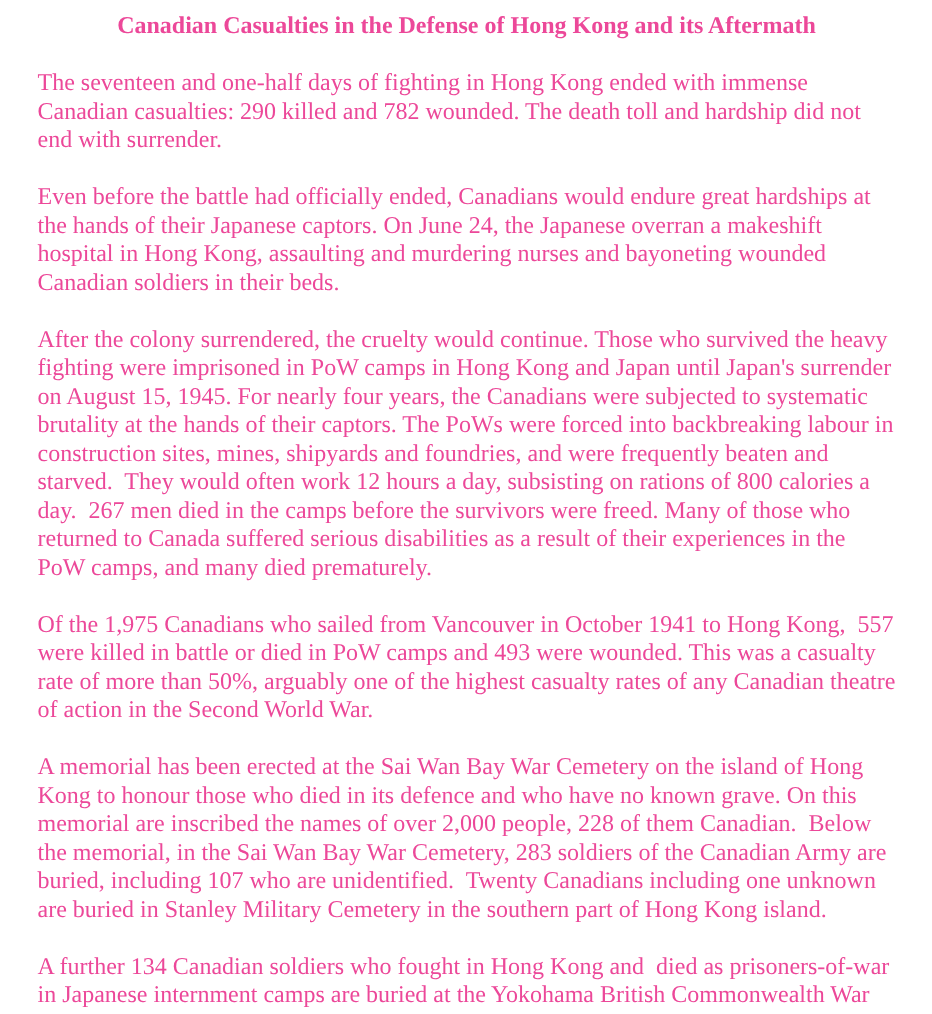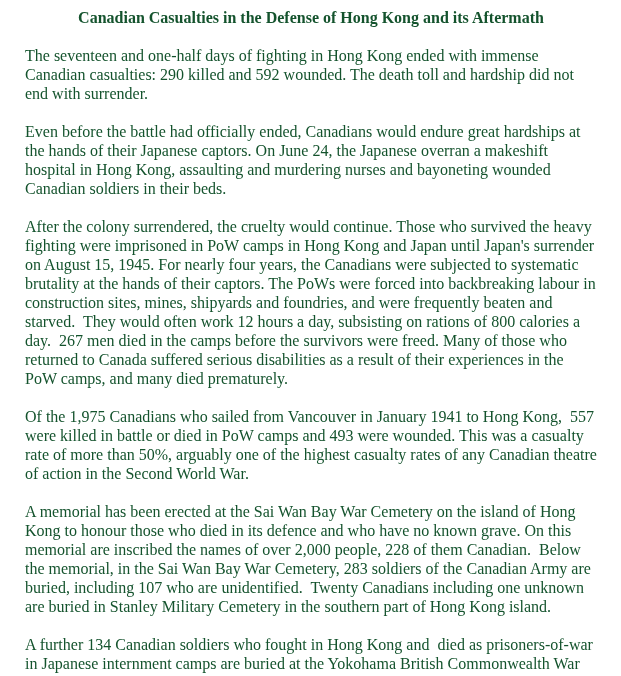--- a/index.html
+++ b/index.html
@@ -7,21 +7,21 @@
     padding: 0;
     background: #ffffff;
   }
   .page {
     width: 621px;
     height: 676px;
     box-sizing: border-box;
     padding: 8px 24px 10px 25px;
     overflow: hidden;
     background: #ffffff;
-    color: #14532d;
+    color: #ec4899;
     font-family: "Liberation Serif", "DejaVu Serif", serif;
     font-size: 16px;
     line-height: 19px;
   }
   .doc-title {
     margin: 0;
     text-align: center;
     font-weight: bold;
     font-size: 16px;
     line-height: 19px;
@@ -34,24 +34,24 @@
   .body-para:last-child {
     margin-bottom: 0;
   }
 </style>
 </head>
 <body>
 
 <div class="page">
   <p class="doc-title">Canadian Casualties in the Defense of Hong Kong and its Aftermath</p>
 
-  <p class="body-para">The seventeen and one-half days of fighting in Hong Kong ended with immense Canadian casualties: 290 killed and 592 wounded. The death toll and hardship did not end with surrender.</p>
+  <p class="body-para">The seventeen and one-half days of fighting in Hong Kong ended with immense Canadian casualties: 290 killed and 782 wounded. The death toll and hardship did not end with surrender.</p>
 
   <p class="body-para">Even before the battle had officially ended, Canadians would endure great hardships at the hands of their Japanese captors. On June 24, the Japanese overran a makeshift hospital in Hong Kong, assaulting and murdering nurses and bayoneting wounded Canadian soldiers in their beds.</p>
 
   <p class="body-para">After the colony surrendered, the cruelty would continue. Those who survived the heavy fighting were imprisoned in PoW camps in Hong Kong and Japan until Japan's surrender on August 15, 1945. For nearly four years, the Canadians were subjected to systematic brutality at the hands of their captors. The PoWs were forced into backbreaking labour in construction sites, mines, shipyards and foundries, and were frequently beaten and starved.  They would often work 12 hours a day, subsisting on rations of 800 calories a day.  267 men died in the camps before the survivors were freed. Many of those who returned to Canada suffered serious disabilities as a result of their experiences in the PoW camps, and many died prematurely.</p>
 
-  <p class="body-para">Of the 1,975 Canadians who sailed from Vancouver in January 1941 to Hong Kong,  557 were killed in battle or died in PoW camps and 493 were wounded. This was a casualty rate of more than 50%, arguably one of the highest casualty rates of any Canadian theatre of action in the Second World War.</p>
+  <p class="body-para">Of the 1,975 Canadians who sailed from Vancouver in October 1941 to Hong Kong,  557 were killed in battle or died in PoW camps and 493 were wounded. This was a casualty rate of more than 50%, arguably one of the highest casualty rates of any Canadian theatre of action in the Second World War.</p>
 
   <p class="body-para">A memorial has been erected at the Sai Wan Bay War Cemetery on the island of Hong Kong to honour those who died in its defence and who have no known grave. On this memorial are inscribed the names of over 2,000 people, 228 of them Canadian.  Below the memorial, in the Sai Wan Bay War Cemetery, 283 soldiers of the Canadian Army are buried, including 107 who are unidentified.  Twenty Canadians including one unknown are buried in Stanley Military Cemetery in the southern part of Hong Kong island.</p>
 
   <p class="body-para">A further 134 Canadian soldiers who fought in Hong Kong and  died as prisoners-of-war in Japanese internment camps are buried at the Yokohama British Commonwealth War Cemetery, located at Hodogaya near Yokohama, Japan.</p>
 </div>
 
 </body></html>

